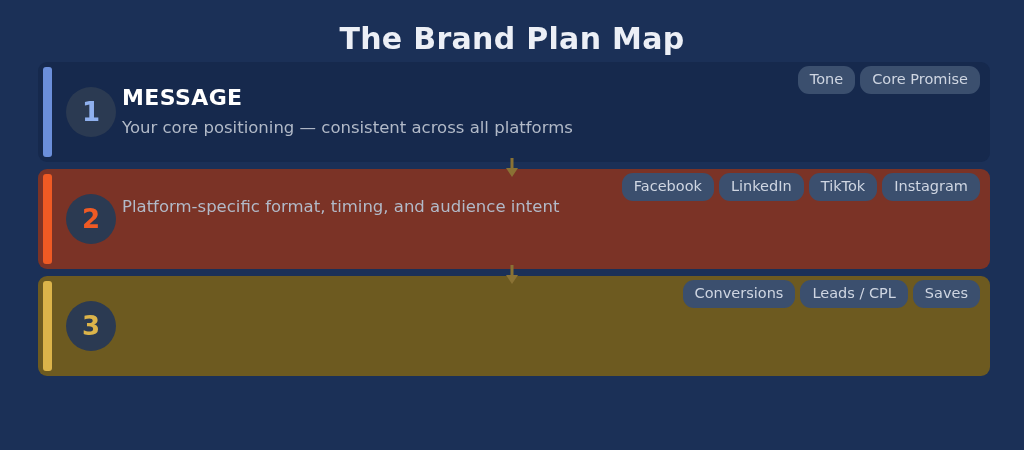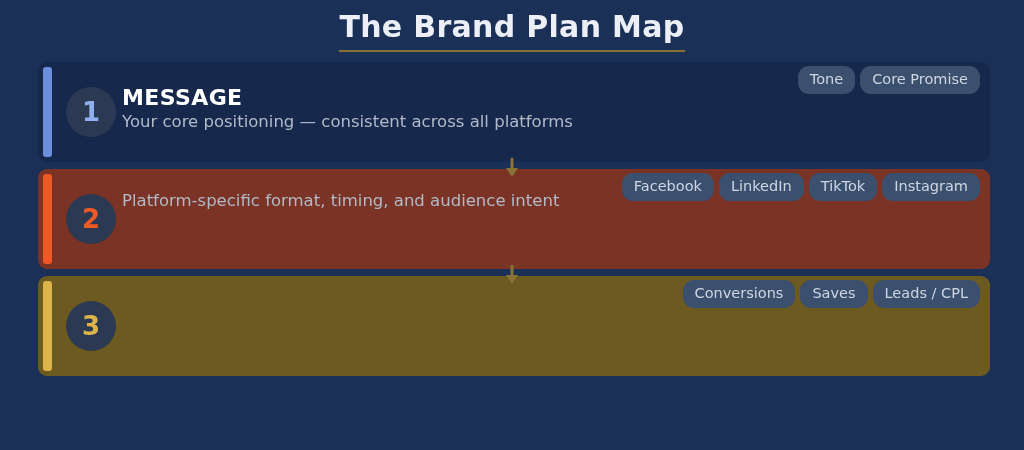--- a/index.html
+++ b/index.html
@@ -12,21 +12,21 @@
     background: #1b3057;
     font-family: "DejaVu Sans", "Liberation Sans", sans-serif;
     overflow: hidden;
     position: relative;
   }
 
   
   .title-wrap {
     width: 100%;
     text-align: center;
-    padding-top: 10px;
+    padding-top: 22px;
     box-sizing: border-box;
   }
   .title {
     display: inline-block;
     font-size: 30px;
     font-weight: bold;
     color: #eceff6;
     letter-spacing: 0.3px;
     padding-bottom: 5px;
     border-bottom: 2px solid #8a7234;
@@ -91,20 +91,21 @@
   }
   .head {
     font-size: 22px;
     font-weight: bold;
     color: #ffffff;
     letter-spacing: 0.4px;
     line-height: 1.25;
     white-space: nowrap;
   }
   .sub {
+    margin-top: 6px;
     font-size: 16.5px;
     color: #b2bac8;
     line-height: 1.25;
     white-space: nowrap;
   }
 
   
   .tags {
     position: absolute;
     right: 10px;
@@ -171,22 +172,22 @@
       <span class="tag">TikTok</span>
       <span class="tag">Instagram</span>
     </div>
   </div>
 
   <div class="row r3">
     <div class="accent"></div>
     <div class="badge">3</div>
     <div class="tags">
       <span class="tag">Conversions</span>
+      <span class="tag">Leads / CPL</span>
       <span class="tag">Saves</span>
-      <span class="tag">Leads / CPL</span>
     </div>
   </div>
 
 </div>
 
 <div class="connector c1">
   <svg width="22" height="20" viewBox="0 0 22 20">
     <rect x="9.5" y="0" width="3" height="12" fill="#8a7234"></rect>
     <polygon points="5,10 17,10 11,19" fill="#8a7234"></polygon>
   </svg>

